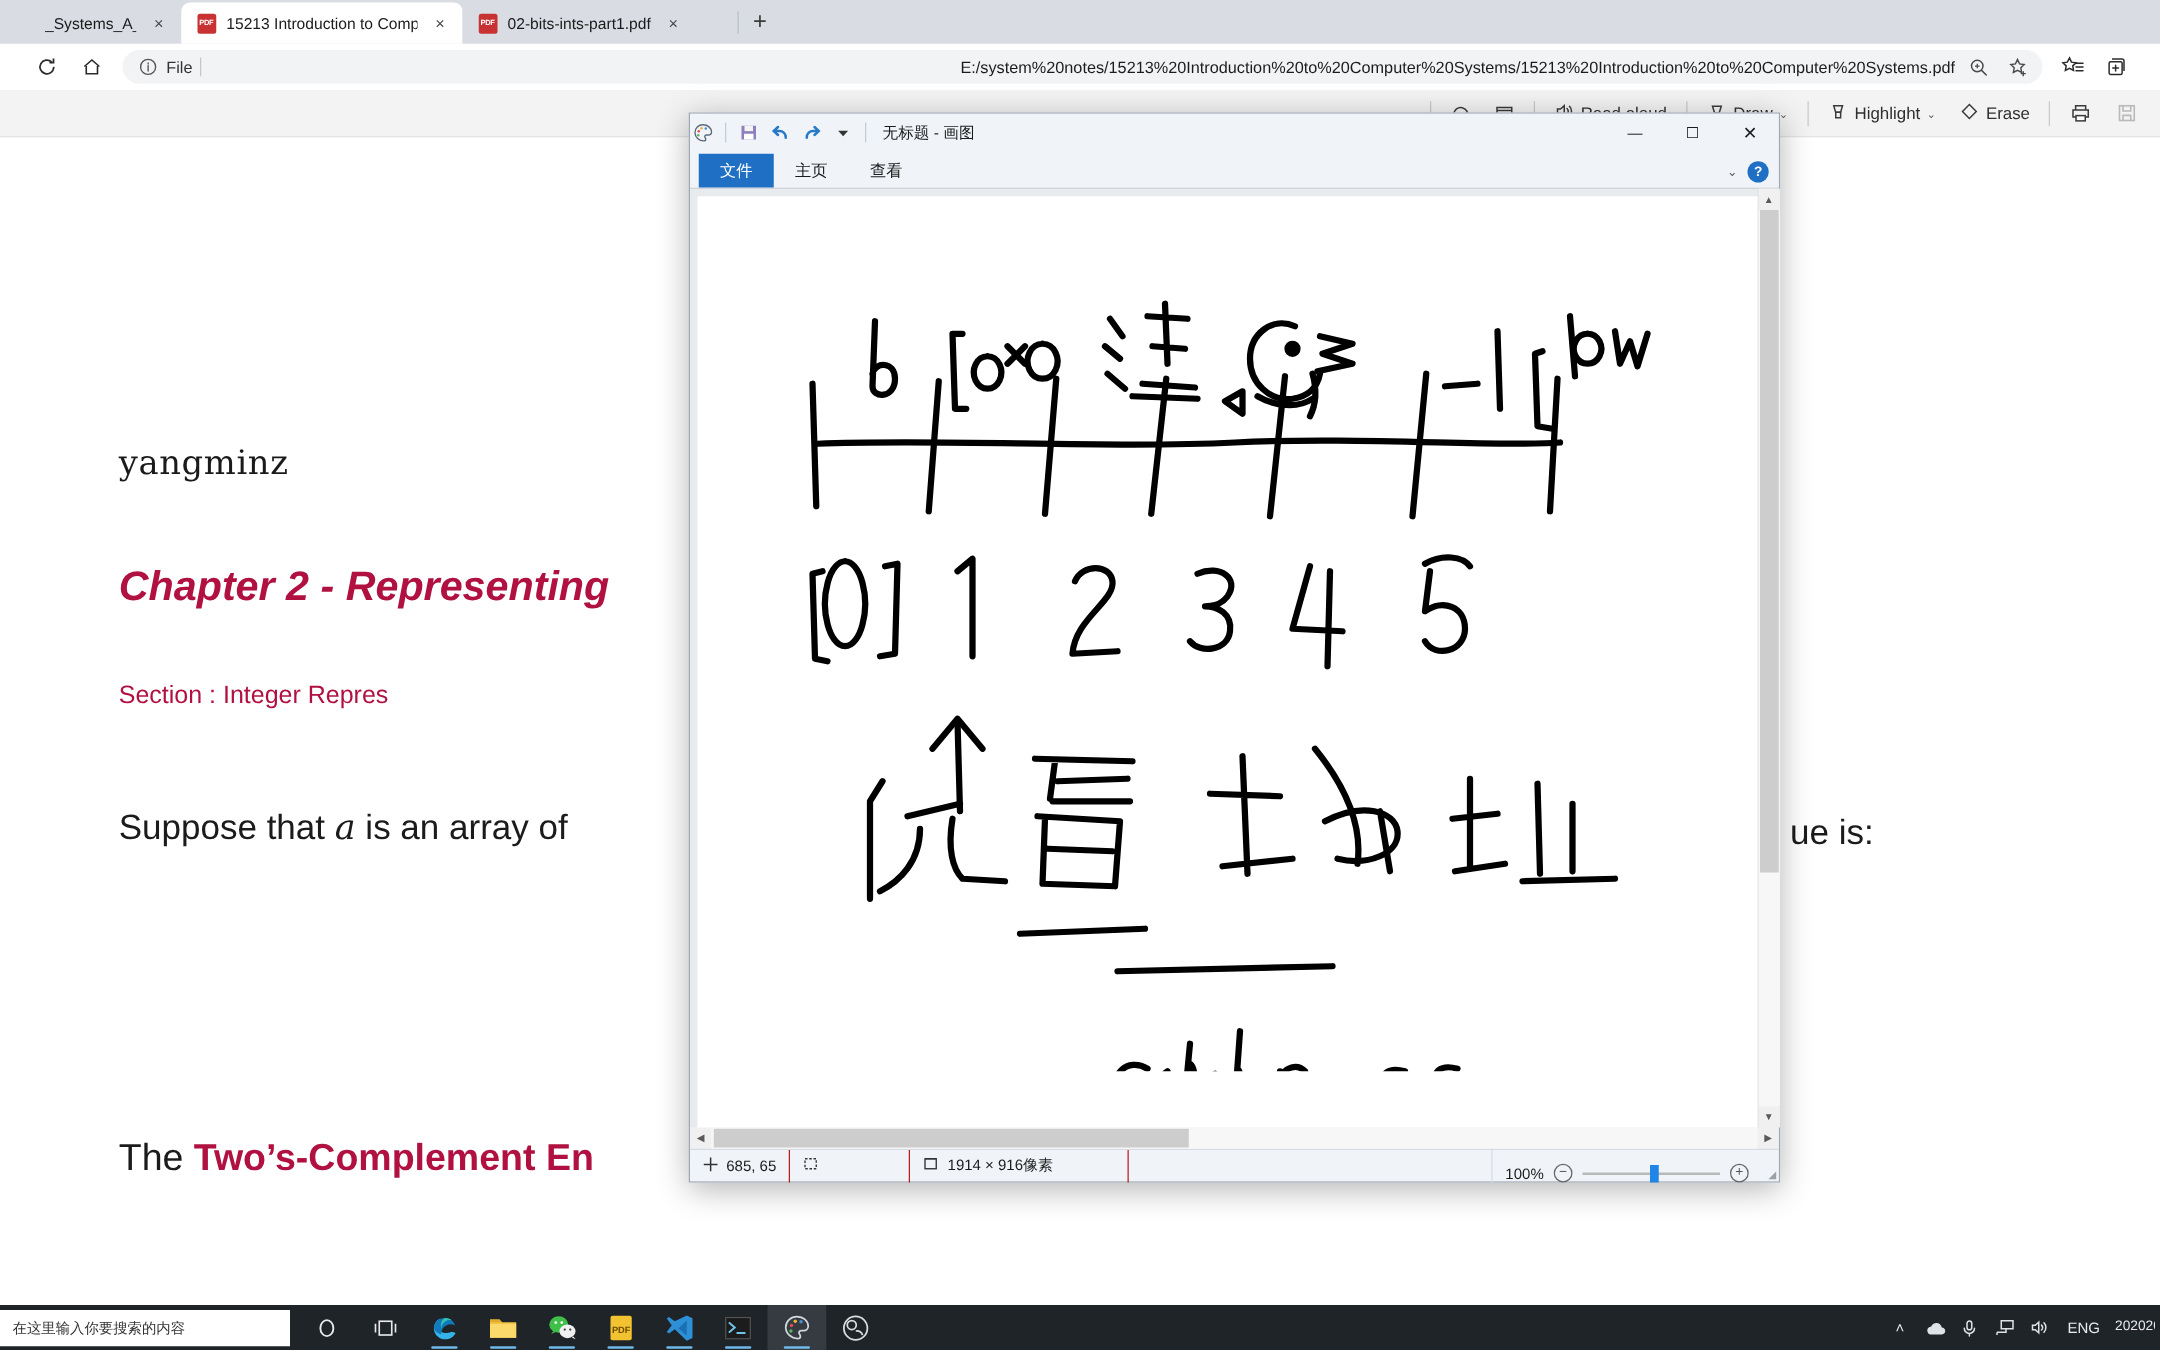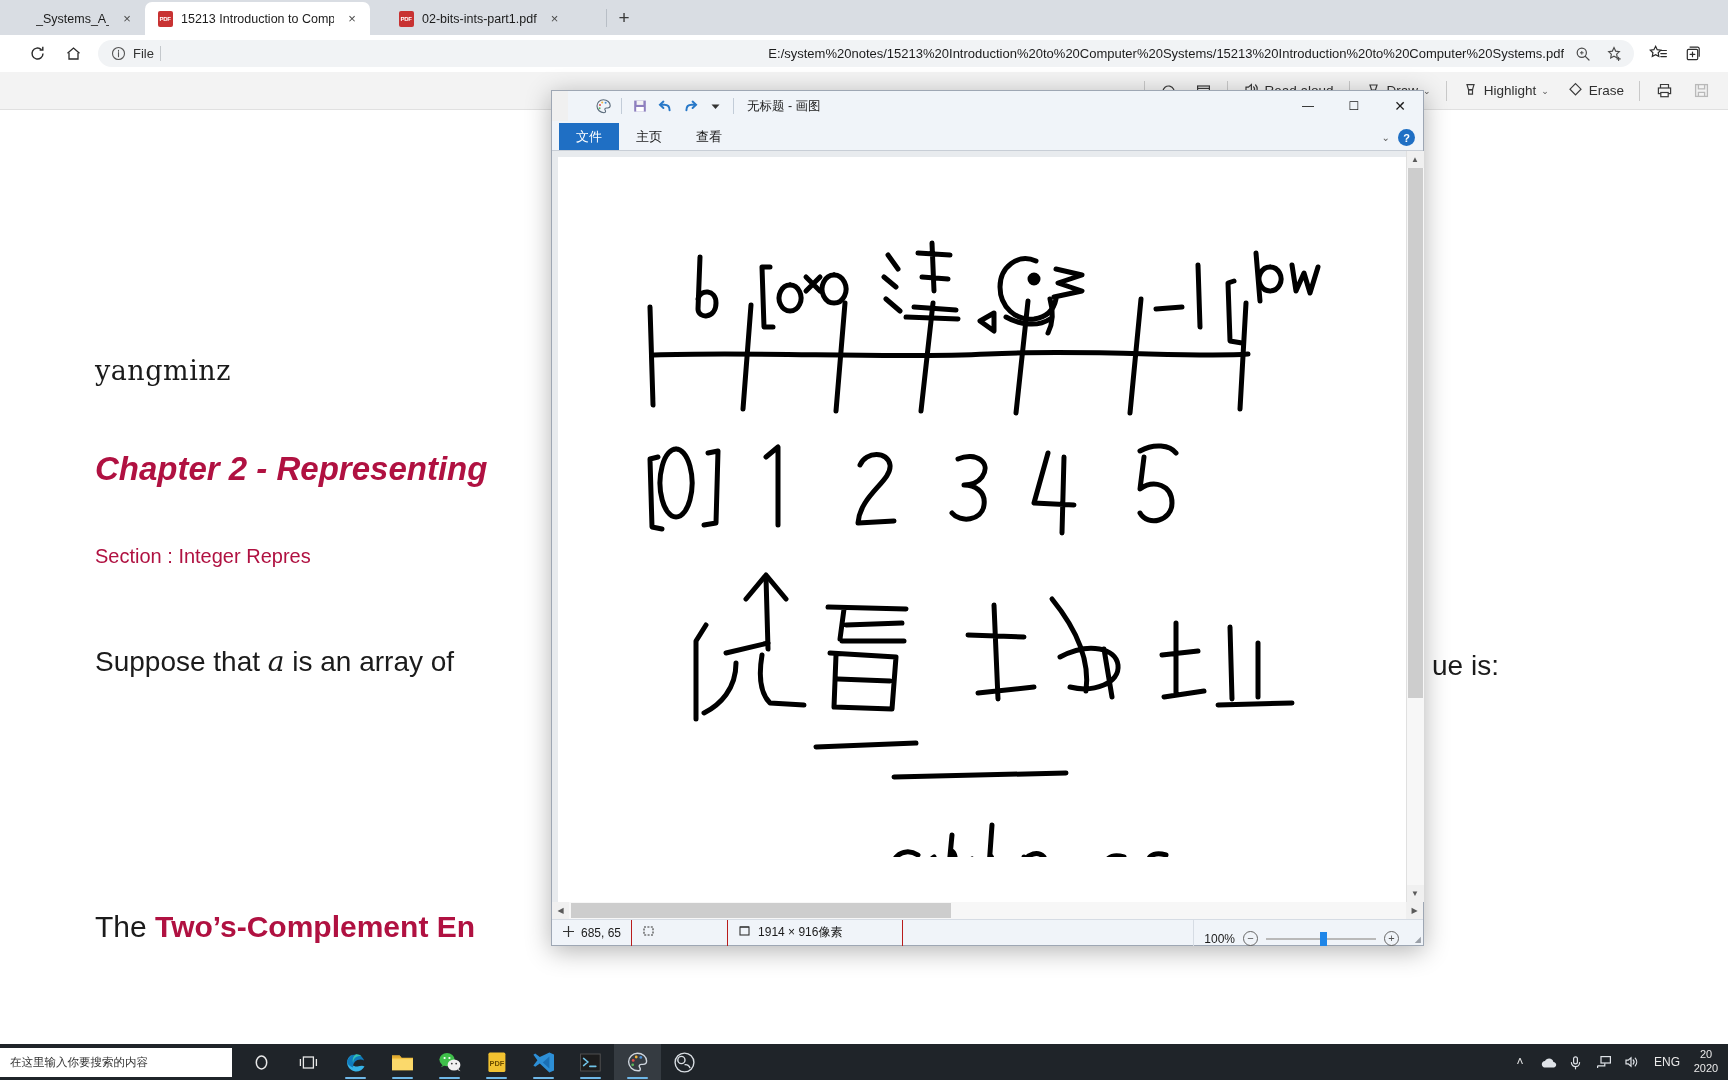--- a/index.html
+++ b/index.html
@@ -154,23 +154,22 @@
   
   .paint-window {
     position: absolute; left: 551px; top: 90px; width: 873px; height: 856px;
     background: #f0f0f0;
     border: 1px solid #9ea7b4;
     box-shadow: 0 5px 24px rgba(0,0,0,0.30);
     display: flex; flex-direction: column;
   }
   .paint-titlebar {
     height: 30px; background: #f0f4f9;
-    display: flex; align-items: center; padding-left: 25px;
+    display: flex; align-items: center; padding-left: 0;
     flex: 0 0 30px;
-    margin-left: 16px;
   }
   .qat { display: flex; align-items: center; gap: 5px; }
   .qat-ico {
     width: 20px; height: 20px; display: flex; align-items: center;
     justify-content: center; font-size: 13px;
   }
   .qat-div { width: 1px; height: 16px; background: #c2ccd8; margin: 0 3px; }
   .paint-title {
     font-size: 12.5px; color: #1b1b1b; margin-left: 10px;
   }
@@ -299,21 +298,21 @@
     padding-right: 4px; color: #e8e8e8;
   }
   .tray-ico {
     width: 28px; height: 36px; display: flex; align-items: center;
     justify-content: center; font-size: 12px;
   }
   .tray-lang {
     padding: 0 8px; font-size: 12px; color: #eaeaea;
   }
   .tray-clock {
-    display: flex; flex-direction: column; align-items: center;
+    display: flex; flex-direction: row; align-items: flex-end;
     font-size: 11px; color: #eaeaea; line-height: 1.25; padding: 0 4px;
     overflow: hidden; width: 36px;
   }
 </style>
 </head>
 <body>
 
 <div id="app">
 
   <div class="browser-chrome">
@@ -327,21 +326,21 @@
       </div>
 
       <div class="tab active" style="width:225px;">
         <span class="tab-icon">
           <span class="pdf-badge">PDF</span>
         </span>
         <span class="tab-title">15213 Introduction to Computer</span>
         <span class="tab-close">×</span>
       </div>
 
-      <div class="tab" style="width:218px;margin-left:16px;">
+      <div class="tab" style="width:218px;">
         <span class="tab-icon">
           <span class="pdf-badge">PDF</span>
         </span>
         <span class="tab-title">02-bits-ints-part1.pdf</span>
         <span class="tab-close">×</span>
       </div>
 
       <div class="tab-divider"></div>
       <div class="new-tab">+</div>
     </div>

